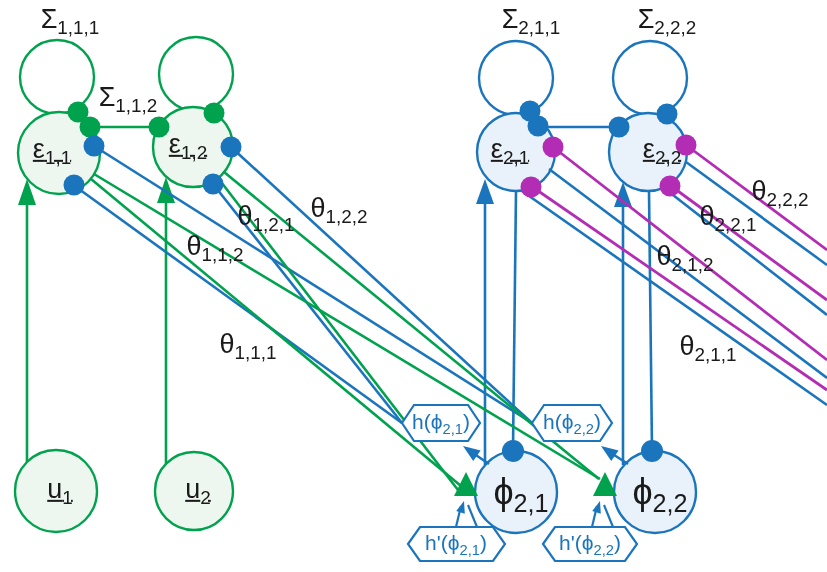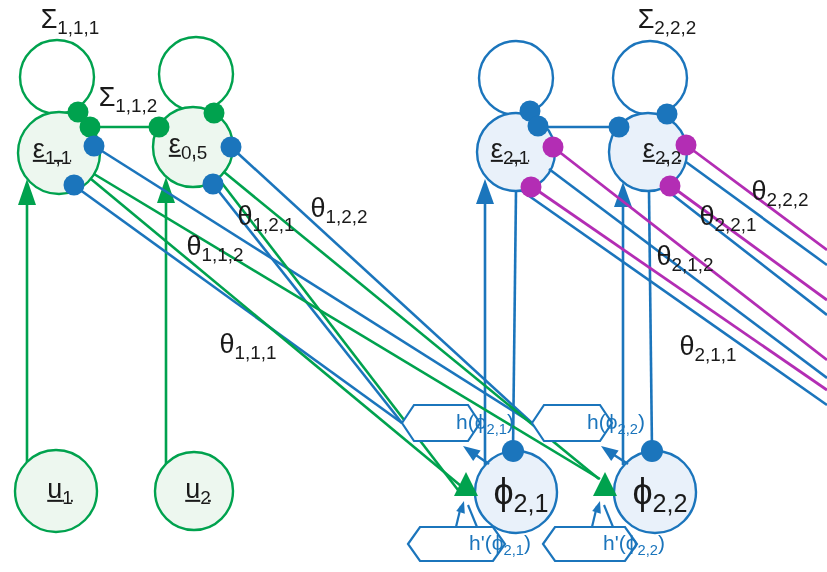--- a/index.html
+++ b/index.html
@@ -27,21 +27,21 @@
   .b-dot{fill:var(--blue);}
   .m-dot{fill:var(--magenta);}
   .g-arrow{fill:var(--green);}
   .b-arrow{fill:var(--blue);}
   .lbl{position:absolute;transform:translate(-50%,-50%);color:var(--ink);
        white-space:nowrap;line-height:1;}
   .lbl sub{font-size:0.70em;line-height:1;}
   .sigma,.theta{font-size:27px;}
   .node-lbl{font-size:27px;text-decoration:underline;}
   .phi-lbl{font-size:36px;}
-  .fn-lbl{font-size:21px;color:var(--blue);margin-left:44px;}
+  .fn-lbl{font-size:21px;color:var(--blue);}
 </style>
 </head>
 <body>
 
 <div id="stage">
   <svg width="827" height="572" viewBox="0 0 827 572">
 
     <g>
       <circle class="g-loop" cx="57" cy="77" r="37"></circle>
       <circle class="g-loop" cx="196" cy="74" r="37"></circle>
@@ -146,33 +146,34 @@
     <g>
       <polygon class="hexbox" points="402,423 414,405 468,405 480,423 468,441 414,441"></polygon>
       <polygon class="hexbox" points="532,423 544,405 600,405 612,423 600,441 544,441"></polygon>
       <polygon class="hexbox" points="408,544 420,527 493,527 505,544 493,561 420,561"></polygon>
       <polygon class="hexbox" points="543,544 555,527 625,527 637,544 625,561 555,561"></polygon>
     </g>
   </svg>
 
   <div class="lbl sigma" style="left:70px;top:22px"><span>Σ</span><sub>1,1,1</sub></div>
   <div class="lbl sigma" style="left:128px;top:100px"><span>Σ</span><sub>1,1,2</sub></div>
+  <div class="lbl sigma" style="left:531px;top:22px"><span>Σ</span><sub>2,1,1</sub></div>
   <div class="lbl sigma" style="left:667px;top:22px"><span>Σ</span><sub>2,2,2</sub></div>
 
   <div class="lbl theta" style="left:248px;top:347px"><span>θ</span><sub>1,1,1</sub></div>
   <div class="lbl theta" style="left:215px;top:249px"><span>θ</span><sub>1,1,2</sub></div>
   <div class="lbl theta" style="left:266px;top:219px"><span>θ</span><sub>1,2,1</sub></div>
   <div class="lbl theta" style="left:339px;top:211px"><span>θ</span><sub>1,2,2</sub></div>
   <div class="lbl theta" style="left:708px;top:349px"><span>θ</span><sub>2,1,1</sub></div>
   <div class="lbl theta" style="left:685px;top:259px"><span>θ</span><sub>2,1,2</sub></div>
   <div class="lbl theta" style="left:728px;top:219px"><span>θ</span><sub>2,2,1</sub></div>
   <div class="lbl theta" style="left:780px;top:194px"><span>θ</span><sub>2,2,2</sub></div>
 
   <div class="lbl node-lbl" style="left:52px;top:152px"><span>ε</span><sub>1,1</sub></div>
-  <div class="lbl node-lbl" style="left:188px;top:147px"><span>ε</span><sub>0,5</sub></div>
+  <div class="lbl node-lbl" style="left:188px;top:147px"><span>ε</span><sub>1,2</sub></div>
   <div class="lbl node-lbl" style="left:510px;top:152px"><span>ε</span><sub>2,1</sub></div>
   <div class="lbl node-lbl" style="left:662px;top:152px"><span>ε</span><sub>2,2</sub></div>
   <div class="lbl node-lbl" style="left:60px;top:492px"><span>u</span><sub>1</sub></div>
   <div class="lbl node-lbl" style="left:198px;top:492px"><span>u</span><sub>2</sub></div>
   <div class="lbl phi-lbl" style="left:521px;top:495px"><span>ϕ</span><sub>2,1</sub></div>
   <div class="lbl phi-lbl" style="left:660px;top:495px"><span>ϕ</span><sub>2,2</sub></div>
 
   <div class="lbl fn-lbl" style="left:441px;top:424px"><span>h(ϕ</span><sub>2,1</sub><span>)</span></div>
   <div class="lbl fn-lbl" style="left:572px;top:424px"><span>h(ϕ</span><sub>2,2</sub><span>)</span></div>
   <div class="lbl fn-lbl" style="left:456px;top:545px"><span>h'(ϕ</span><sub>2,1</sub><span>)</span></div>

